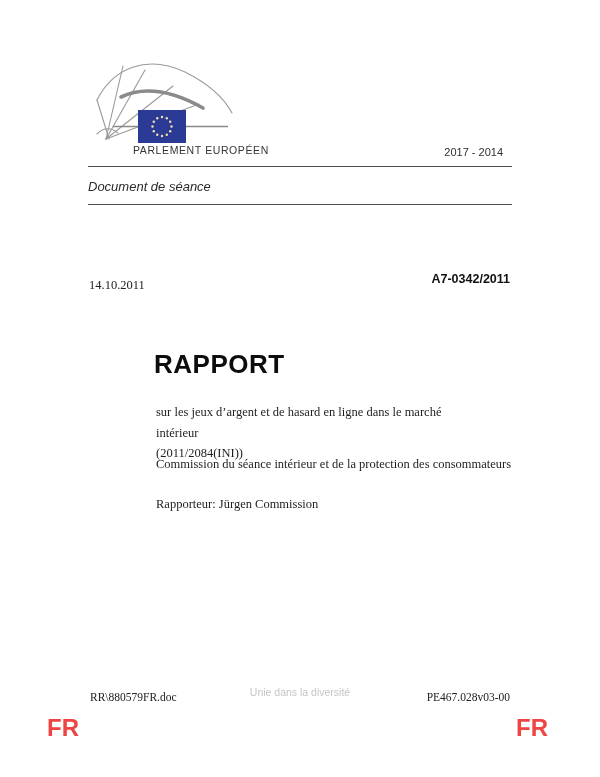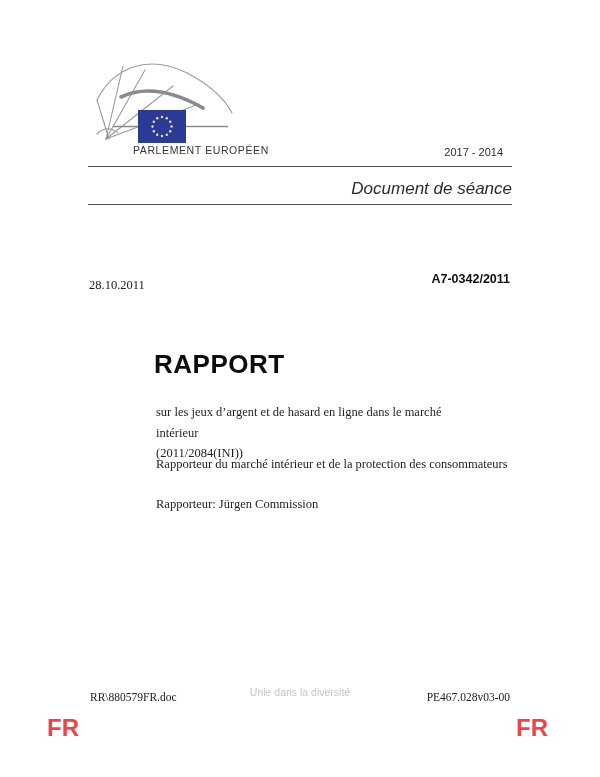--- a/index.html
+++ b/index.html
@@ -27,23 +27,23 @@
     font-size: 11px; color: #2e2e2e;
   }
   .rule {
     left: 88px; width: 424px; height: 0;
     border-top: 1.4px solid #4d4d4d;
   }
   .rule-1 { top: 166px; }
   .rule-2 { top: 204px; }
   .doc-type {
     left: 88px; top: 179px; width: 424px;
-    text-align: right;
+    text-align: left;
     font-family: "Liberation Sans", sans-serif;
-    font-style: italic; font-size: 17px; color: #2b2b2b;
+    font-style: italic; font-size: 13px; color: #2b2b2b;
   }
   .doc-number {
     right: 90px; top: 248px;
     font-family: "Liberation Sans", sans-serif;
     font-weight: bold; font-size: 12.5px; color: #111; margin-top: 24px;
   }
   .doc-date {
     left: 89px; top: 278px;
     font-size: 12.5px; color: #222;
   }
@@ -121,28 +121,28 @@
   </svg>
 
   <div class="abs institution">PARLEMENT EUROPÉEN</div>
   <div class="abs legislature">2017 - 2014</div>
 
   <div class="abs rule rule-1"></div>
   <div class="abs doc-type">Document de séance</div>
   <div class="abs rule rule-2"></div>
 
   <div class="abs doc-number">A7-0342/2011</div>
-  <div class="abs doc-date">28.10.2011</div>
+  <div class="abs doc-date">14.10.2011</div>
 
   <div class="abs report-title">RAPPORT</div>
   <div class="abs report-subject">
     <div>sur les jeux d’argent et de hasard en ligne dans le marché intérieur</div>
     <div>(2011/2084(INI))</div>
   </div>
-  <div class="abs committee">Rapporteur du marché intérieur et de la protection des consommateurs</div>
+  <div class="abs committee">Commission du séance intérieur et de la protection des consommateurs</div>
   <div class="abs rapporteur">Rapporteur: Jürgen Commission</div>
 
   <div class="abs footer-ref-left">RR\880579FR.doc</div>
   <div class="abs footer-ref-right">PE467.028v03-00</div>
   <div class="abs lang-badge lang-left">FR</div>
   <div class="abs lang-badge lang-right">FR</div>
   <div class="abs motto">Unie dans la diversité</div>
 
 </div>
 

